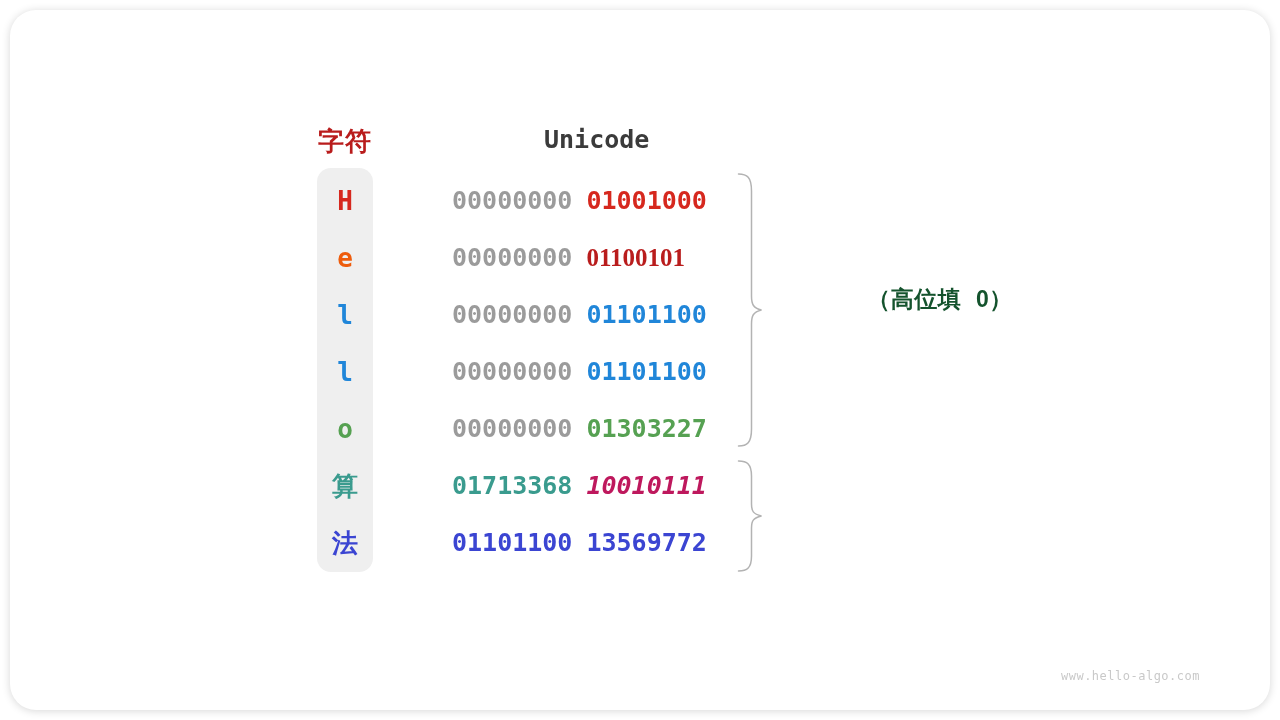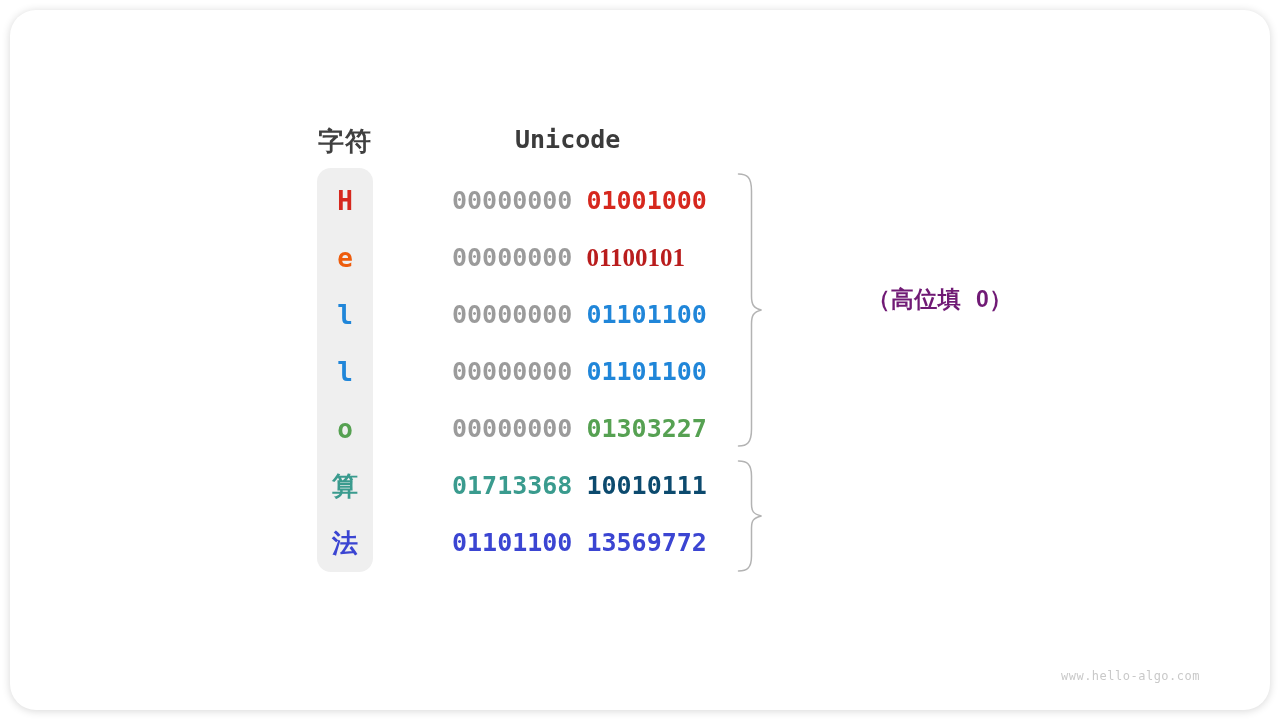--- a/index.html
+++ b/index.html
@@ -10,25 +10,25 @@
     position: absolute;
     left: 10px; top: 10px; width: 1260px; height: 700px;
     background: #ffffff;
     border-radius: 26px;
     box-shadow: 0 1px 9px rgba(0,0,0,0.16);
   }
 
   .header-char {
     position: absolute; left: 307px; top: 114px; width: 56px;
     text-align: center;
-    font-size: 26px; font-weight: bold; color: #404040;
+    font-size: 26px; font-weight: bold; color: #b91c1c;
     letter-spacing: 1px;
   }
   .header-unicode {
-    position: absolute; left: 505px; top: 115px;
+    position: absolute; left: 534px; top: 115px;
     font-family: "DejaVu Sans Mono", monospace;
     font-size: 25px; font-weight: bold; color: #3b3b3b;
   }
 
   .char-column {
     position: absolute; left: 307px; top: 158px;
     width: 56px; height: 404px;
     background: #efefef;
     border-radius: 14px;
   }
@@ -60,21 +60,21 @@
     position: absolute; left: 770px; top: 491px; width: 340px;
     text-align: center;
   }
   .ann-line1 {
     font-size: 23px; color: #4b4b4b;
     word-spacing: 8px; letter-spacing: 0.5px;
     line-height: 28px;
   }
   .ann-line2 {
     margin-top: 8px;
-    font-size: 23px; font-weight: bold; color: #701a75;
+    font-size: 23px; font-weight: bold; color: #14532d;
     word-spacing: 8px; letter-spacing: 0.5px;
     line-height: 28px;
   }
 
   .watermark {
     position: absolute; right: 70px; bottom: 27px;
     font-family: "DejaVu Sans Mono", monospace;
     font-size: 12px; color: #c9c9c9;
     letter-spacing: 0.5px;
   }
@@ -94,21 +94,21 @@
       <div class="binary-row" style="top: 167px;"><span class="byte1" style="color: rgb(155, 155, 155);">00000000</span><span style="color: rgb(214, 40, 30);">01001000</span></div>
       <div class="char-cell" style="top: 224px; color: rgb(238, 92, 12);">e</div>
       <div class="binary-row" style="top: 224px;"><span class="byte1" style="color: rgb(155, 155, 155);">00000000</span><span style="color: #b91c1c; font-family: Liberation Serif, serif;">01100101</span></div>
       <div class="char-cell" style="top: 281px; color: rgb(32, 134, 217);">l</div>
       <div class="binary-row" style="top: 281px;"><span class="byte1" style="color: rgb(155, 155, 155);">00000000</span><span style="color: rgb(32, 134, 217);">01101100</span></div>
       <div class="char-cell" style="top: 338px; color: rgb(32, 134, 217);">l</div>
       <div class="binary-row" style="top: 338px;"><span class="byte1" style="color: rgb(155, 155, 155);">00000000</span><span style="color: rgb(32, 134, 217);">01101100</span></div>
       <div class="char-cell" style="top: 395px; color: rgb(86, 161, 82);">o</div>
       <div class="binary-row" style="top: 395px;"><span class="byte1" style="color: rgb(155, 155, 155);">00000000</span><span style="color: rgb(86, 161, 82);">01303227</span></div>
       <div class="char-cell" style="top: 452px; color: rgb(58, 155, 142);">算</div>
-      <div class="binary-row" style="top: 452px;"><span class="byte1" style="color: rgb(58, 155, 142);">01713368</span><span style="color: #0c4a6e;">10010111</span></div>
+      <div class="binary-row" style="top: 452px;"><span class="byte1" style="color: rgb(58, 155, 142);">01713368</span><span style="color: #be185d; font-style: italic;">10010111</span></div>
       <div class="char-cell" style="top: 509px; color: rgb(59, 69, 210);">法</div>
       <div class="binary-row" style="top: 509px;"><span class="byte1" style="color: rgb(59, 69, 210);">01101100</span><span style="color: rgb(59, 69, 210);">13569772</span></div>
     </div>
 
   <svg class="brace brace-1" width="26" height="274" viewBox="0 0 26 274">
     <path d="M1.5,1 C10,1 14.5,4 14.5,18 L14.5,123 C14.5,131 16,135 24.5,137 C16,139 14.5,143 14.5,151 L14.5,256 C14.5,270 10,273 1.5,273" fill="none" stroke="#b3b3b3" stroke-width="1.5" stroke-linecap="round"></path>
   </svg>
 
   <svg class="brace brace-2" width="26" height="112" viewBox="0 0 26 112">
     <path d="M1.5,1 C10,1 14.5,4 14.5,16 L14.5,44 C14.5,51 16,54 24.5,56 C16,58 14.5,61 14.5,68 L14.5,96 C14.5,108 10,111 1.5,111" fill="none" stroke="#b3b3b3" stroke-width="1.5" stroke-linecap="round"></path>

